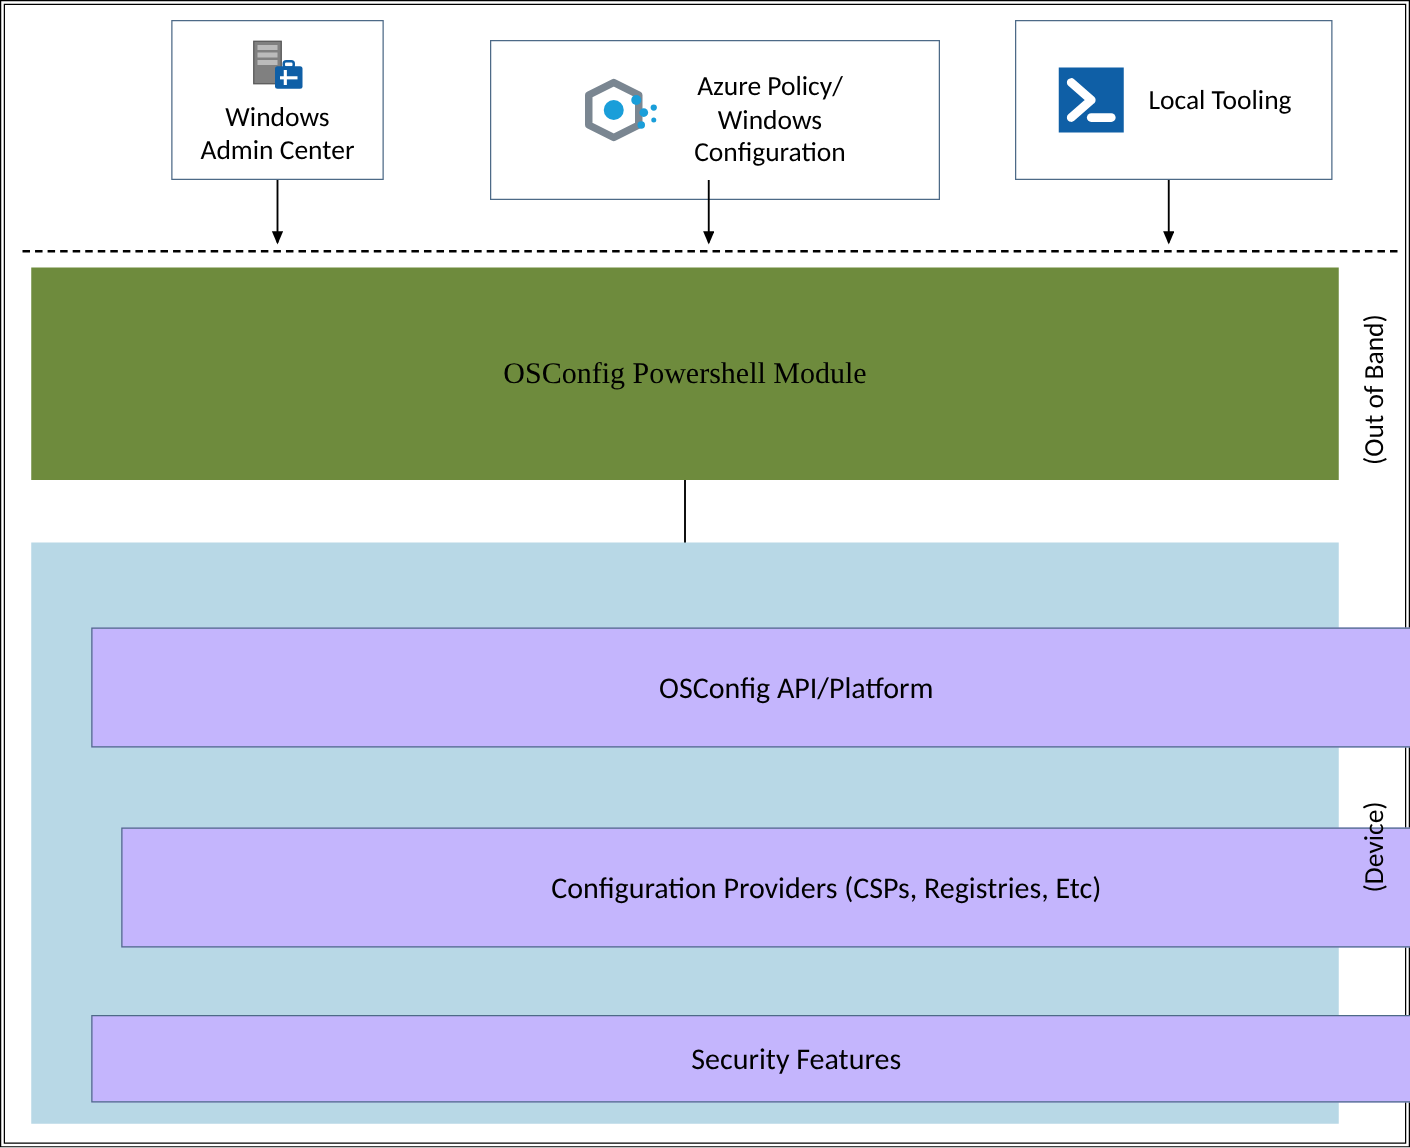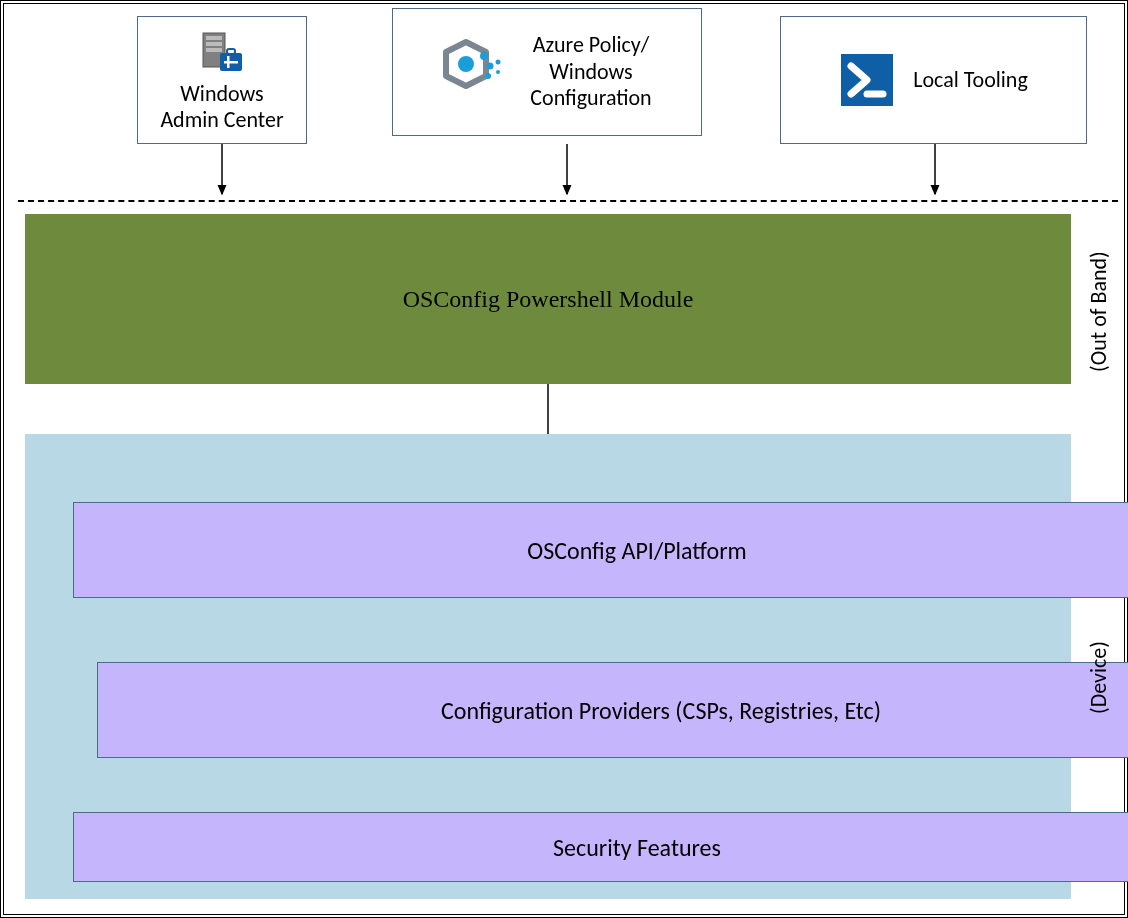--- a/index.html
+++ b/index.html
@@ -100,40 +100,40 @@
 
         <rect x="30" y="22" width="8" height="5" rx="2" fill="none" stroke="#0f5fa6" stroke-width="2"></rect>
       </svg>
     </div>
     <div class="label">
       <span>Windows</span><br>
       <span>Admin Center</span>
     </div>
   </div>
 
-  <div class="top-box" style="left:388px; top:4px; width:310px; height:128px; flex-direction:row; gap:16px;">
+  <div class="top-box" style="left:388px; top:28px; width:360px; height:128px; flex-direction:row; gap:16px;">
     <div class="icon-area" style="margin:0;">
       <svg width="72" height="72" viewBox="0 0 72 72">
         <polygon points="24,6 44,16 44,40 24,50 4,40 4,16" fill="none" stroke="#7a8691" stroke-width="6" stroke-linejoin="round"></polygon>
         <circle cx="24" cy="28" r="8" fill="#1a9ed9"></circle>
         <circle cx="42" cy="20" r="4" fill="#1a9ed9"></circle>
         <circle cx="48" cy="30" r="3.5" fill="#1a9ed9"></circle>
         <circle cx="46" cy="40" r="3" fill="#1a9ed9"></circle>
         <circle cx="56" cy="26" r="2.5" fill="#1a9ed9"></circle>
         <circle cx="56" cy="36" r="2" fill="#1a9ed9"></circle>
       </svg>
     </div>
     <div class="label" style="text-align:center;">
       <span>Azure Policy/</span><br>
       <span>Windows</span><br>
       <span>Configuration</span>
     </div>
   </div>
 
-  <div class="top-box" style="left:776px; top:12px; width:307px; height:128px; flex-direction:row; gap:18px;">
+  <div class="top-box" style="left:808px; top:12px; width:254px; height:128px; flex-direction:row; gap:18px;">
     <div class="icon-area" style="margin:0;">
       <svg width="56" height="56" viewBox="0 0 56 56">
         <rect x="2" y="2" width="52" height="52" fill="#0f5fa6"></rect>
         <polyline points="12,14 28,28 12,42" fill="none" stroke="#fff" stroke-width="7" stroke-linecap="round" stroke-linejoin="round"></polyline>
         <line x1="28" y1="42" x2="44" y2="42" stroke="#fff" stroke-width="7" stroke-linecap="round"></line>
       </svg>
     </div>
     <div class="label">
       <span>Local Tooling</span>
     </div>

